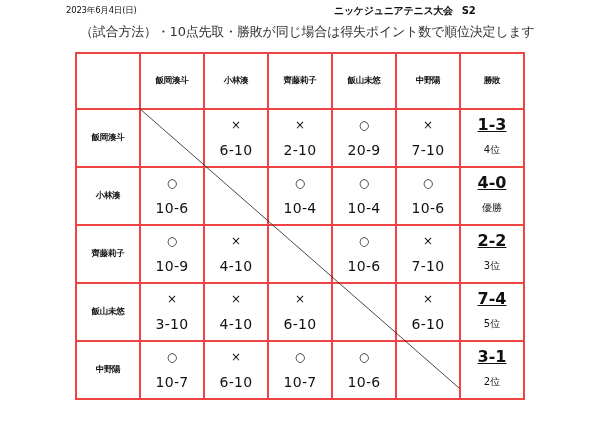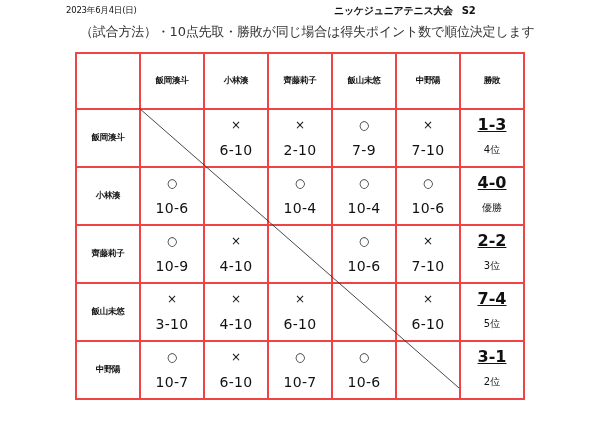--- a/index.html
+++ b/index.html
@@ -68,21 +68,21 @@
         </td>
     <td>
           <div class="cell">
             <div class="mark">×</div>
             <div class="score">2-10</div>
           </div>
         </td>
     <td>
           <div class="cell">
             <div class="mark">○</div>
-            <div class="score">7-9</div>
+            <div class="score">20-9</div>
           </div>
         </td>
     <td>
           <div class="cell">
             <div class="mark">×</div>
             <div class="score">7-10</div>
           </div>
         </td>
     <td>
           <div class="cell">

